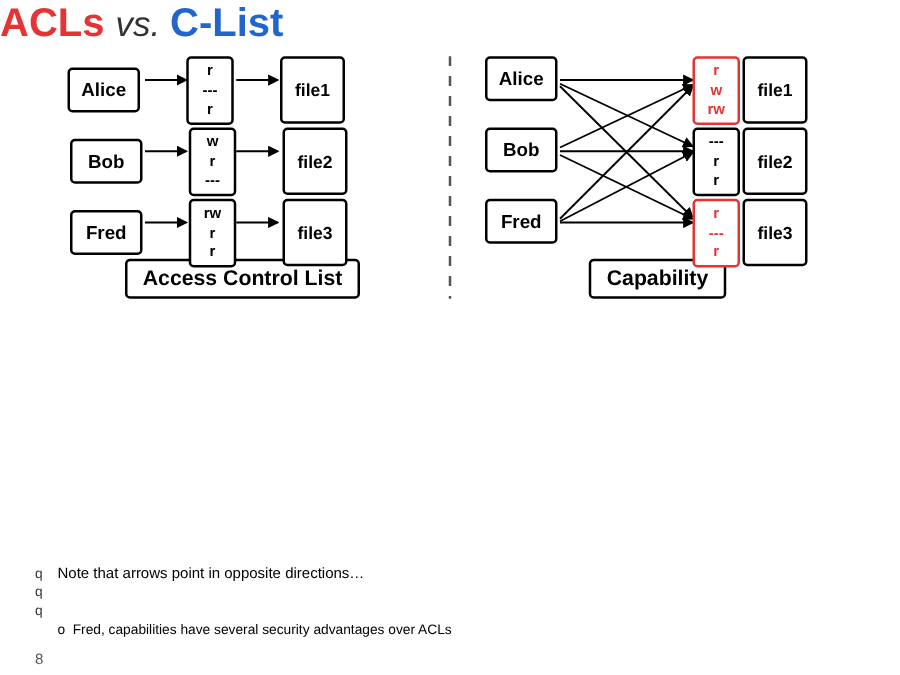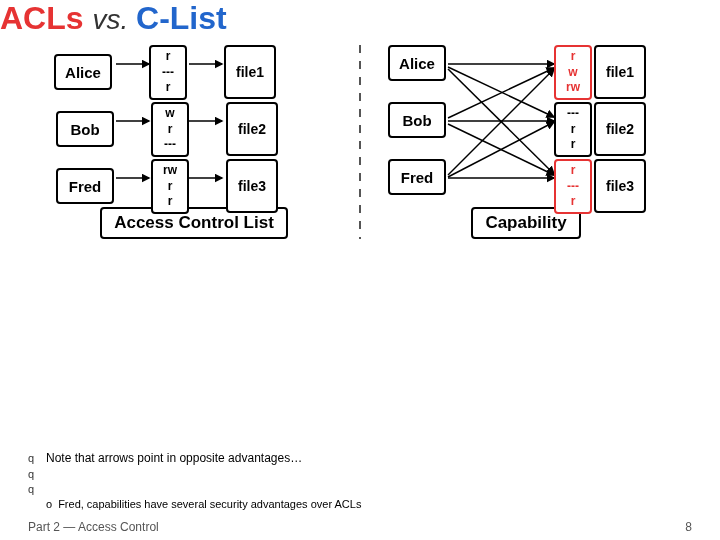--- a/index.html
+++ b/index.html
@@ -309,30 +309,29 @@
       </div>
     </div>
 
     <div class="diagram-label">Capability</div>
   </div>
 </div>
 
 <div class="bottom-text">
   <div class="bullet-item">
     <span class="bullet-icon">q</span>
-    <span>Note that arrows point in opposite advantages…</span>
+    <span>Note that arrows point in opposite directions…</span>
   </div>
   <div class="bullet-item">
     <span class="bullet-icon">q</span>
   </div>
   <div class="bullet-item">
     <span class="bullet-icon">q</span>
   </div>
   <div class="sub-item">
     <span>o</span>
     <span>Fred, capabilities have several security advantages over ACLs</span>
   </div>
 </div>
 
 <div class="footer">
-  <span>Part 2 — Access Control</span>
   <span>8</span>
 </div>
 
 </body></html>

